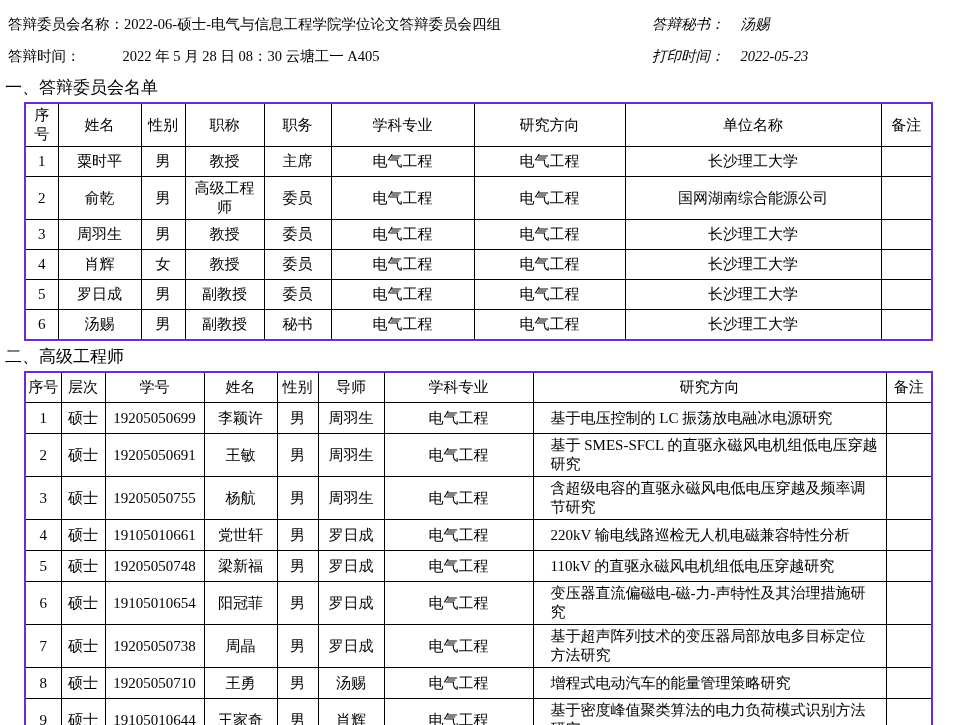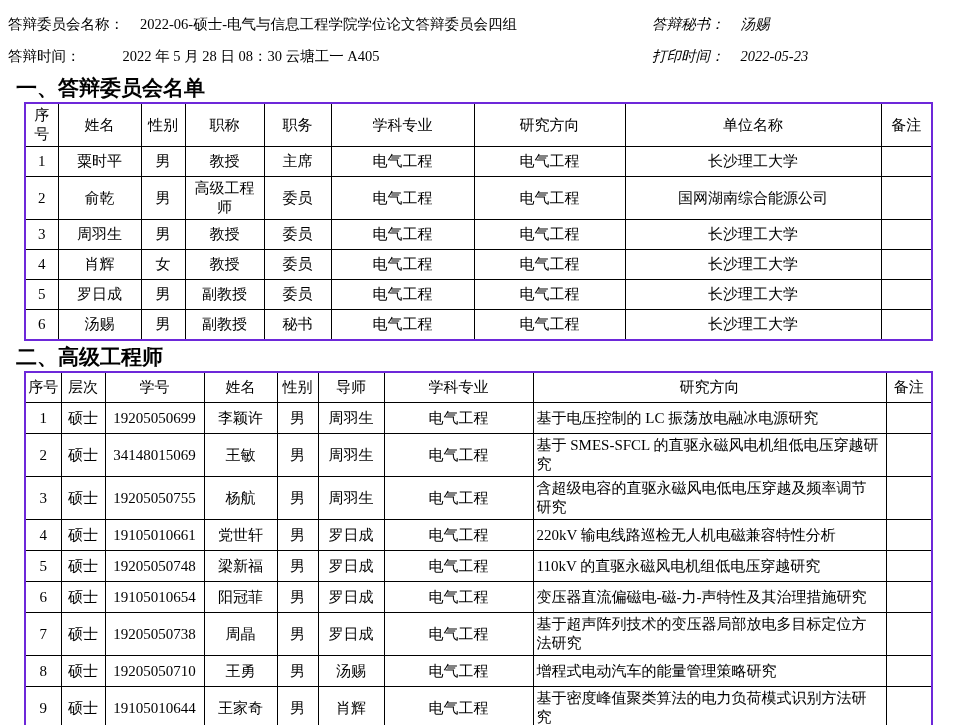--- a/index.html
+++ b/index.html
@@ -5,43 +5,43 @@
   html,body{margin:0;padding:0;background:#fff;color:#000;}
   body{
     width:955px;height:725px;overflow:hidden;
     font-family:"Liberation Serif","DejaVu Serif",serif;
     font-size:14.5px;
   }
   .page{position:relative;width:955px;height:725px;}
   .info-line{position:relative;height:32px;line-height:32px;white-space:nowrap;}
   .info-left{position:absolute;left:8px;top:0;}
   .info-right{position:absolute;left:652px;top:0;font-style:italic;}
-  .info-value{margin-left:16px;}
+  .info-value{margin-left:0;}
   .info-value.gap-big{margin-left:42px;}
   .info-value.gap-small{margin-left:16px;}
   .section-title{
-    margin:6px 0 4px 16px;
-    font-size:21px;font-weight:bold;line-height:20px;
+    margin:6px 0 4px 5px;
+    font-size:17px;font-weight:normal;line-height:20px;
   }
   table{
     border-collapse:collapse;table-layout:fixed;
     margin-left:24px;width:907px;
     border:2px solid #6d28d9;
   }
   th,td{
     border:1px solid #000;
     font-size:15px;font-weight:normal;
     text-align:center;vertical-align:middle;
     padding:2px 2px;line-height:19px;
     overflow:hidden;word-break:break-all;
   }
   #committee-table th,#committee-table td{height:25px;}
   #student-table th{height:25px;}
   #student-table td{height:26px;}
-  td.left,th.left-h{text-align:left;padding-left:3px;padding-right:6px;}
+  td.left,th.left-h{text-align:left;padding-left:17px;padding-right:6px;}
   .topgap{height:8px;}
 </style>
 </head>
 <body>
 
 <div class="page">
   <div class="topgap"></div>
 
   <div class="info-line">
     <span class="info-left">
@@ -193,21 +193,21 @@
           <td>李颖许</td>
           <td>男</td>
           <td>周羽生</td>
           <td>电气工程</td>
           <td class="left">基于电压控制的 LC 振荡放电融冰电源研究</td>
           <td></td>
         </tr>
         <tr>
           <td>2</td>
           <td>硕士</td>
-          <td>34148015069</td>
+          <td>19205050691</td>
           <td>王敏</td>
           <td>男</td>
           <td>周羽生</td>
           <td>电气工程</td>
           <td class="left">基于 SMES-SFCL 的直驱永磁风电机组低电压穿越研究</td>
           <td></td>
         </tr>
         <tr>
           <td>3</td>
           <td>硕士</td>

